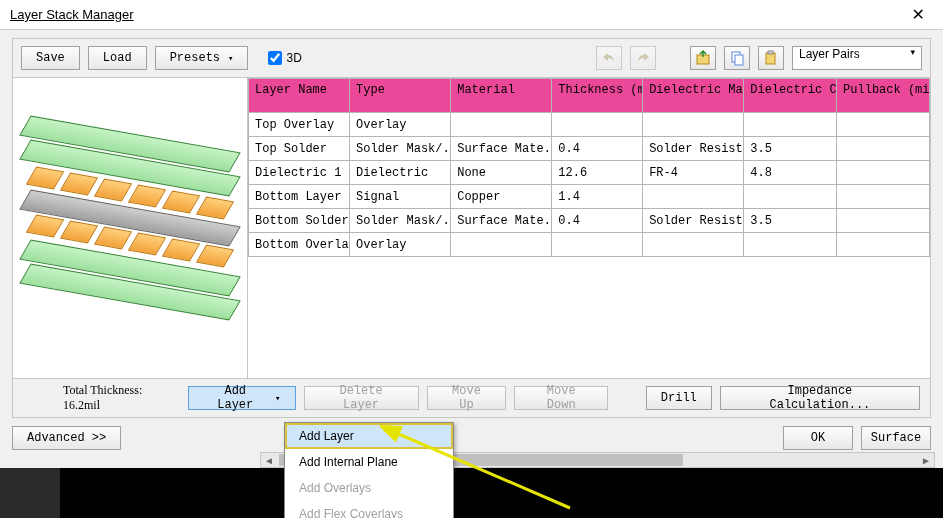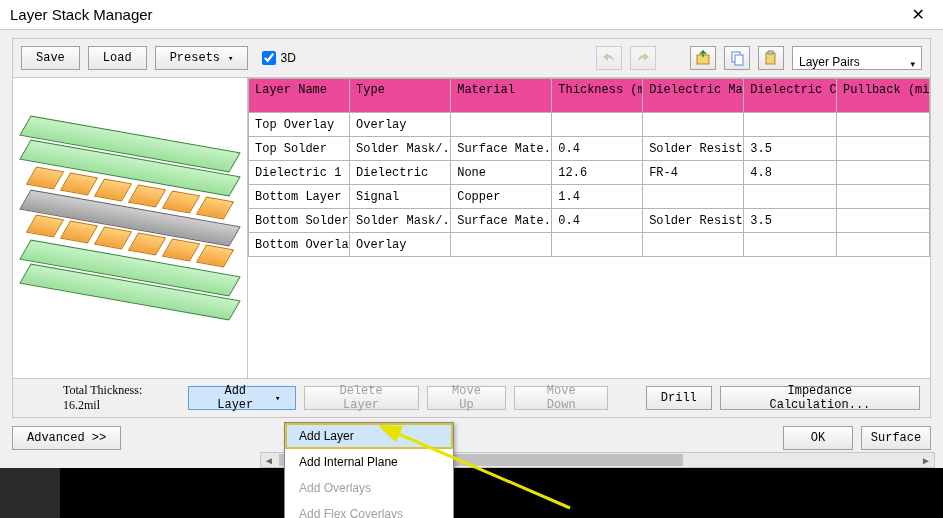--- a/index.html
+++ b/index.html
@@ -1,30 +1,30 @@
 <!DOCTYPE html>
 <html><head>
 <meta charset="utf-8">
 <style>
 * { box-sizing: border-box; margin: 0; padding: 0; font-family: "Segoe UI", Tahoma, sans-serif; font-size: 12px; }
 body { background: #2a2a2a; width: 943px; height: 518px; overflow: hidden; position: relative; }
 .titlebar { background: #fff; height: 30px; display: flex; align-items: center; padding: 0 10px; border-bottom: 1px solid #ccc; }
-.titlebar .title { flex: 1; font-size: 15px; }
+.titlebar .title { flex: 1; font-size: 13px; text-decoration: underline; }
 .titlebar .close { font-size: 16px; cursor: pointer; padding: 0 8px; }
 .window-body { background: #f0f0f0; padding: 8px 12px; height: 438px; position: relative; }
 .toolbar { height: 40px; border: 1px solid #c7c7c7; background: #f0f0f0; display: flex; align-items: center; padding: 8px 8px; gap: 8px; }
 .btn { background: linear-gradient(#fdfdfd,#e8e8e8); border: 1px solid #a0a0a0; height: 24px; padding: 0 14px; cursor: pointer; font-family: "Courier New", monospace; font-size: 12px; display: inline-flex; align-items: center; justify-content: center; }
 .btn.drop::after { content: "▾"; margin-left: 8px; font-size: 9px; }
-.chk { display: flex; align-items: center; gap: 4px; margin-left: 6px; }
+.chk { display: flex; align-items: center; gap: 4px; margin-left: 12px; }
 .chk input { width: 14px; height: 14px; }
 .spacer { flex: 1; }
 .iconbtn { width: 26px; height: 24px; border: 1px solid #a0a0a0; background: linear-gradient(#fdfdfd,#e8e8e8); display: inline-flex; align-items: center; justify-content: center; cursor: pointer; }
 .iconbtn.disabled { opacity: .45; }
 .iconbtn svg { width: 16px; height: 16px; }
-.select-pair { width: 130px; height: 24px; border: 1px solid #a0a0a0; background: #fff; display: flex; align-items: flex-end; padding: 0 6px; justify-content: space-between; font-family: "Courier New", monospace; }
+.select-pair { width: 130px; height: 24px; border: 1px solid #a0a0a0; background: #fff; display: flex; align-items: flex-start; padding: 0 6px; justify-content: space-between; font-family: "Courier New", monospace; }
 .content-row { display: flex; height: 300px; margin-top: 0; border-left: 1px solid #c7c7c7; border-right: 1px solid #c7c7c7; }
 .preview { width: 235px; background: #fff; border-right: 1px solid #c7c7c7; display: flex; align-items: center; justify-content: center; padding: 10px; }
 .table-wrap { flex: 1; overflow: hidden; background: #fff; position: relative; }
 table { border-collapse: collapse; width: 100%; table-layout: fixed; }
 th, td { border: 1px solid #b5b5b5; padding: 4px 6px; font-family: "Courier New", monospace; font-size: 12px; text-align: left; height: 24px; white-space: nowrap; overflow: hidden; }
 th { background: #ec4899; font-weight: normal; vertical-align: top; height: 34px; }
 .scrollbar-h { position: absolute; bottom: 0; left: 260px; right: 8px; height: 16px; background: #e8e8e8; border: 1px solid #c7c7c7; display: flex; align-items: center; }
 .scrollbar-h .thumb { background: #c0c0c0; height: 12px; width: 60%; margin-left: 2px; }
 .scrollbar-h .arrow { width: 16px; text-align: center; color: #666; font-size: 10px; }
 .totals-row { height: 40px; border: 1px solid #c7c7c7; display: flex; align-items: center; padding: 0 10px; gap: 8px; margin-top: 0; background: #f0f0f0; }

